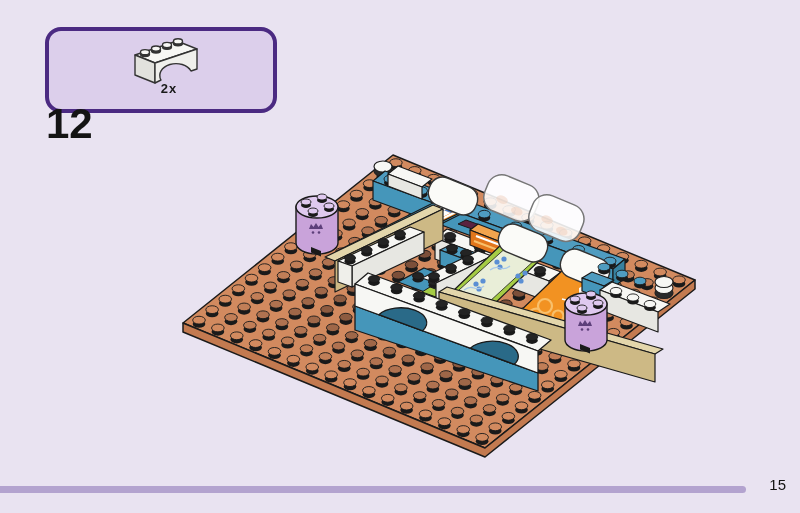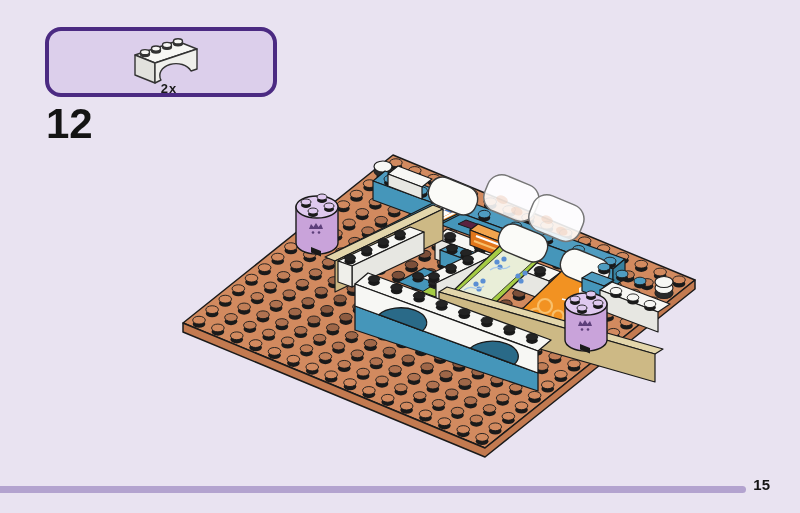--- a/index.html
+++ b/index.html
@@ -2,40 +2,40 @@
 <html><head>
 <meta charset="utf-8">
 <style>
   html,body{margin:0;padding:0;}
   body{
     width:800px;height:513px;position:relative;overflow:hidden;
     font-family:"Liberation Sans","DejaVu Sans",sans-serif;
     background:#e9e3f1;
   }
   .parts-box{
-    position:absolute;left:45px;top:27px;width:232px;height:70px;
+    position:absolute;left:45px;top:27px;width:232px;height:86px;
     border:4px solid #4b2a82;border-radius:16px;background:#dccfeb;
     box-sizing:border-box;
   }
   .parts-box .icon-wrap{position:absolute;left:72px;top:2px;width:96px;height:56px;}
   .qty-label{
     position:absolute;left:72px;top:50px;width:96px;text-align:center;
     font-size:13px;font-weight:bold;color:#1a1a1a;letter-spacing:1px;
   }
   .step-number{
     position:absolute;left:46px;top:103px;
     font-size:42px;font-weight:800;color:#141414;line-height:1;text-align:center;
   }
   .footer-line{
     position:absolute;left:0;top:486px;width:746px;height:7px;
     background:#b3a3cf;border-radius:0 4px 4px 0;
   }
   .page-number{
-    position:absolute;right:30px;top:476px;
-    font-size:15px;font-weight:bold;color:#141414;
+    position:absolute;right:14px;top:476px;
+    font-size:15px;font-weight:normal;color:#141414;
   }
   svg{display:block;}
   #scene{position:absolute;left:0;top:0;}
 </style>
 </head>
 <body style="background: rgb(233, 227, 241);">
 
 <div class="parts-box" style="background: rgb(220, 207, 235); border-color: rgb(75, 42, 130);">
   <div class="icon-wrap">
     <svg width="96" height="56" viewBox="0 0 96 56">

